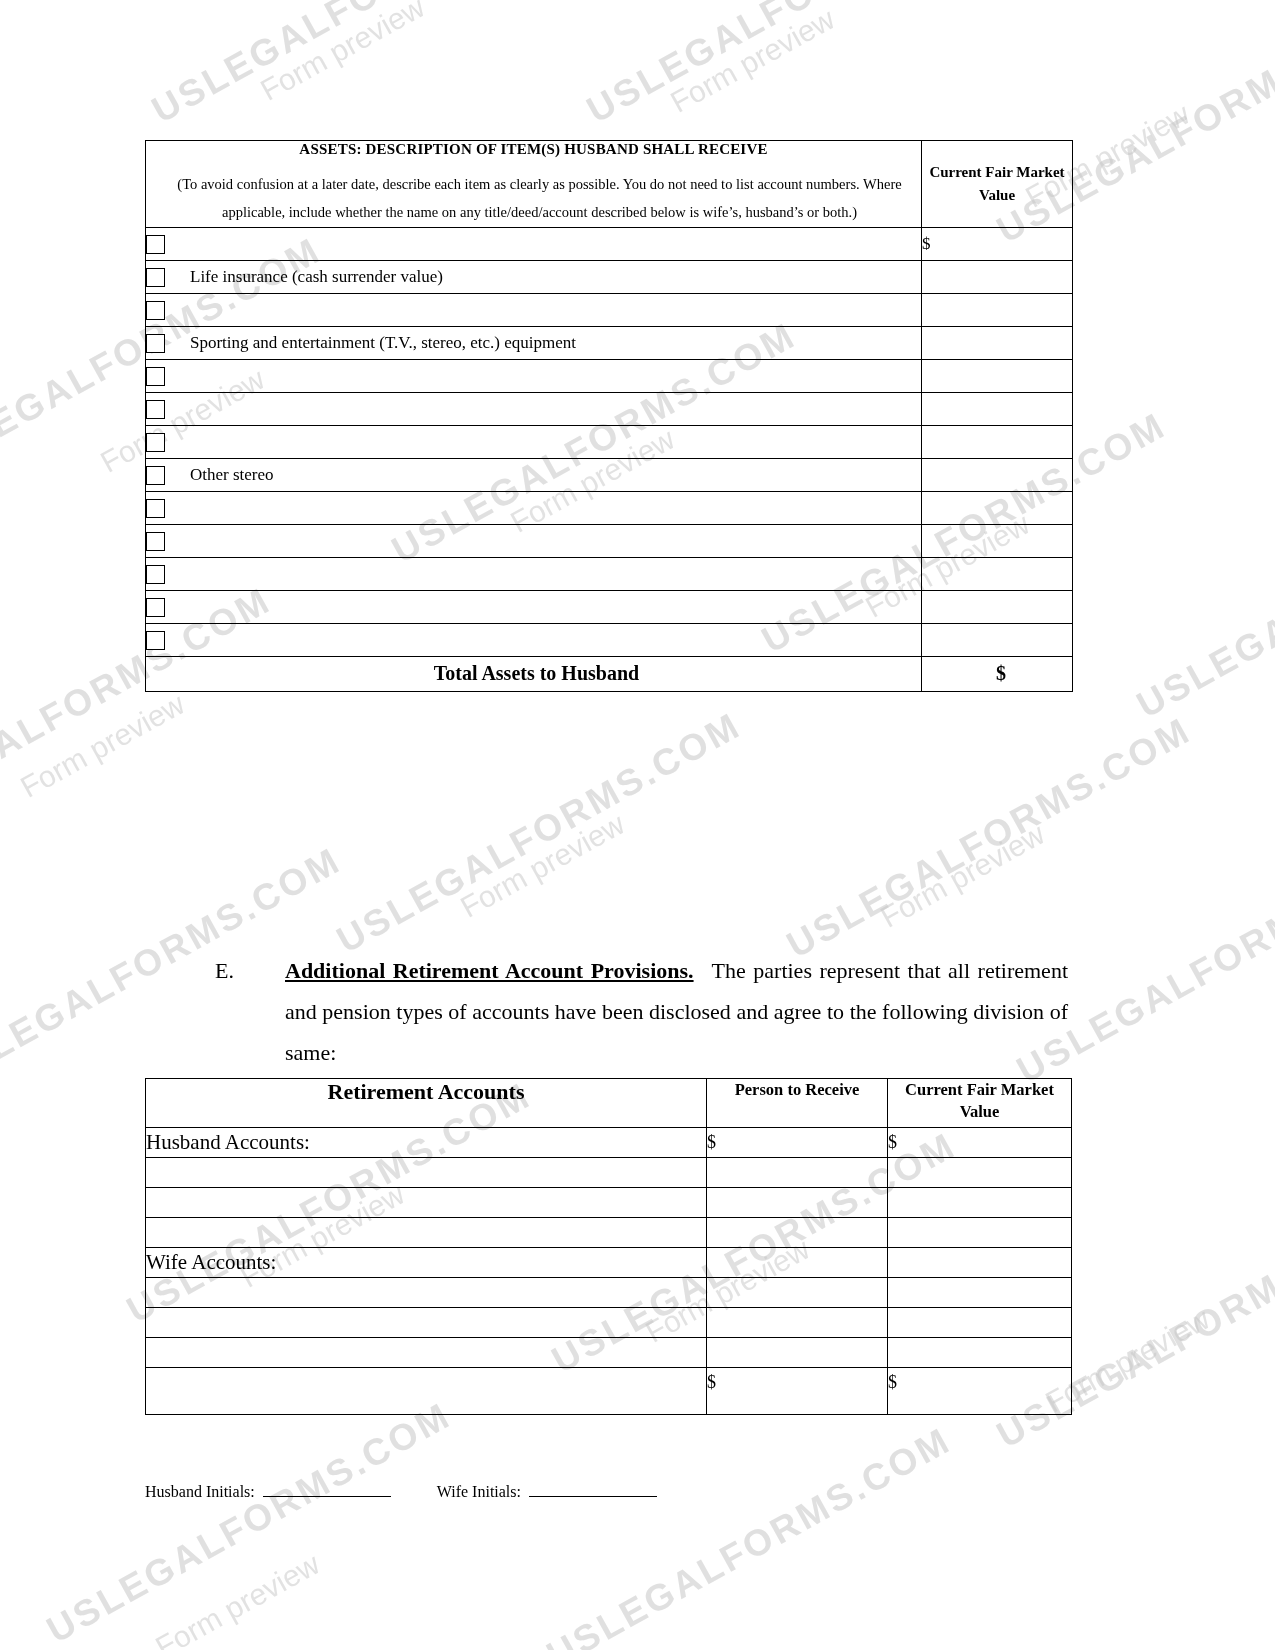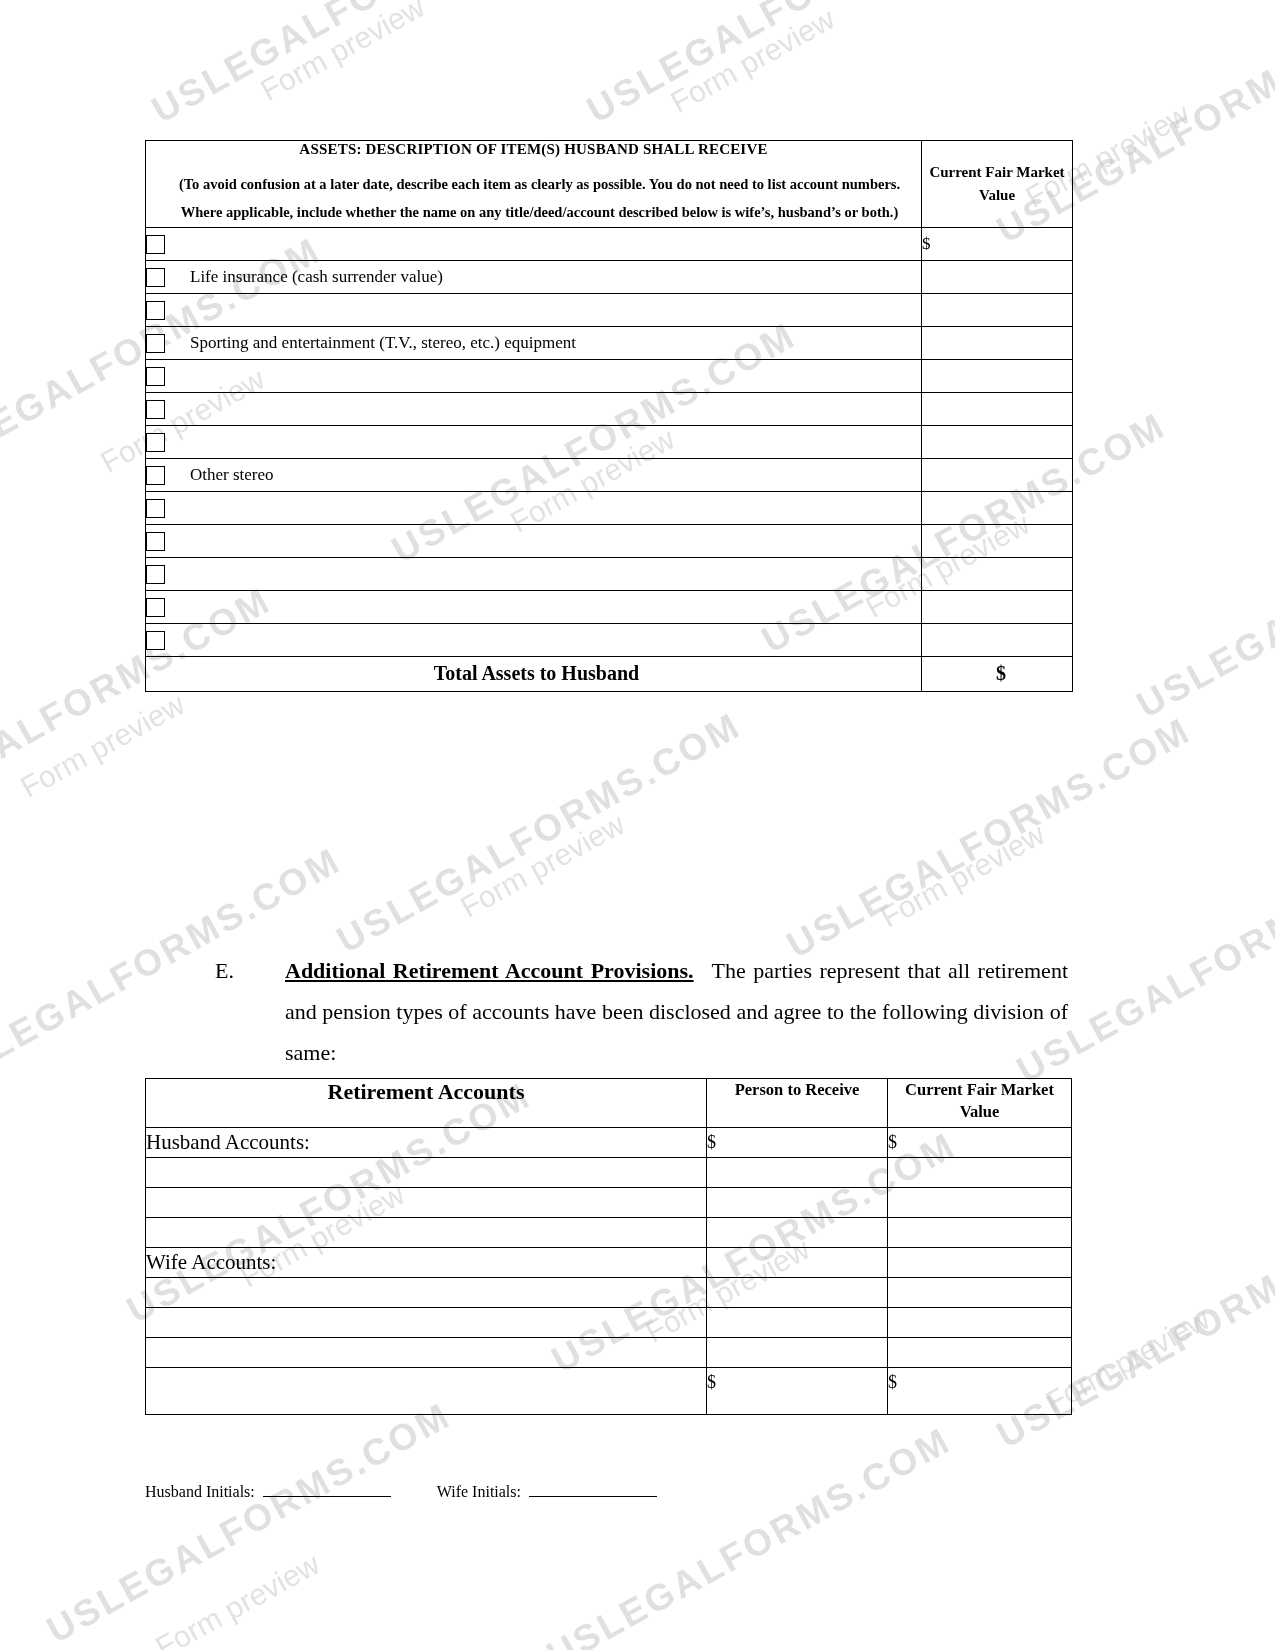--- a/index.html
+++ b/index.html
@@ -19,21 +19,21 @@
   
   .content{position:absolute;left:0;top:0;width:1275px;height:1650px;z-index:1;}
   
   .assets-table{
     position:absolute;left:145px;top:140px;width:925px;
     border-collapse:collapse;table-layout:fixed;
   }
   .assets-table th,.assets-table td{border:1.5px solid #000;padding:0;vertical-align:middle;}
   .desc-head{width:775px;vertical-align:top;text-align:center;padding:14px 12px 6px 12px;}
   .desc-title{font-weight:bold;font-size:15px;margin-bottom:12px;letter-spacing:.2px;}
-  .desc-instr{font-weight:bold;font-size:14.5px;line-height:1.95;margin-left:12px;}
+  .desc-instr{font-weight:normal;font-size:14.5px;line-height:1.95;margin-left:12px;}
   .value-head{width:150px;vertical-align:top;text-align:center;font-weight:bold;font-size:15px;padding-top:16px;line-height:1.5;}
   .asset-row td{height:32px;font-size:17px;}
   .item-cell{padding-left:6px;}
   .checkbox{
     display:inline-block;width:17px;height:17px;border:1.5px solid #000;
     vertical-align:middle;margin-right:9px;background:#fff;
   }
   .item-label{vertical-align:middle;margin-left:16px;}
   .value-cell{padding-left:8px;font-size:17px;}
   .total-row td{height:34px;font-weight:bold;font-size:20px;text-align:center;}

